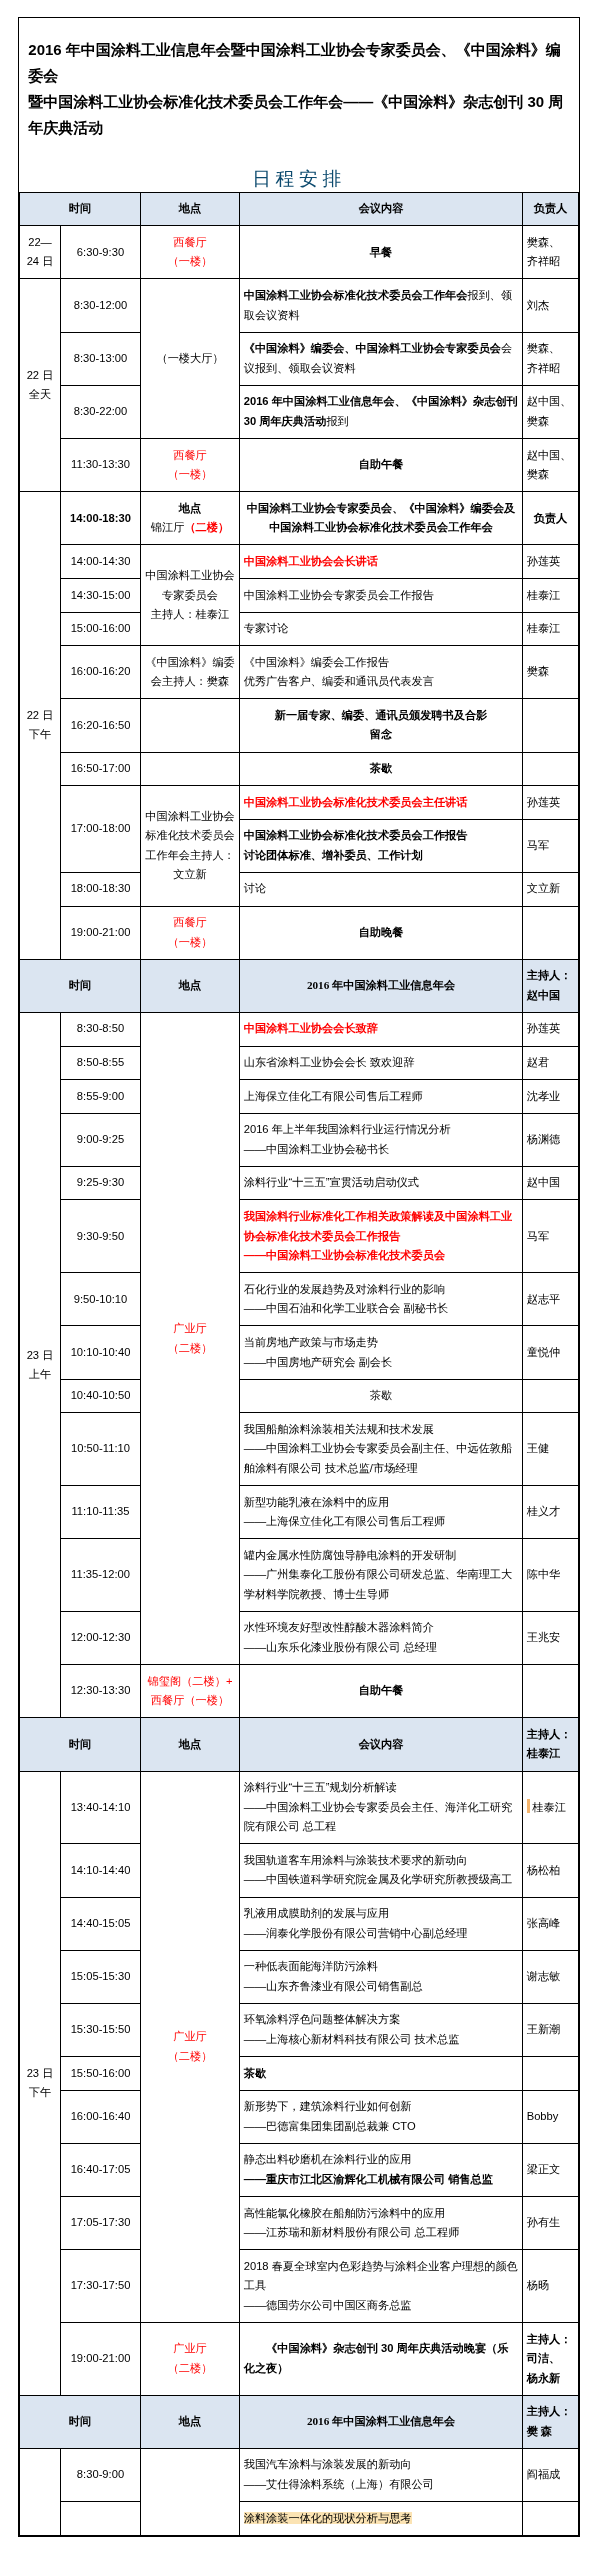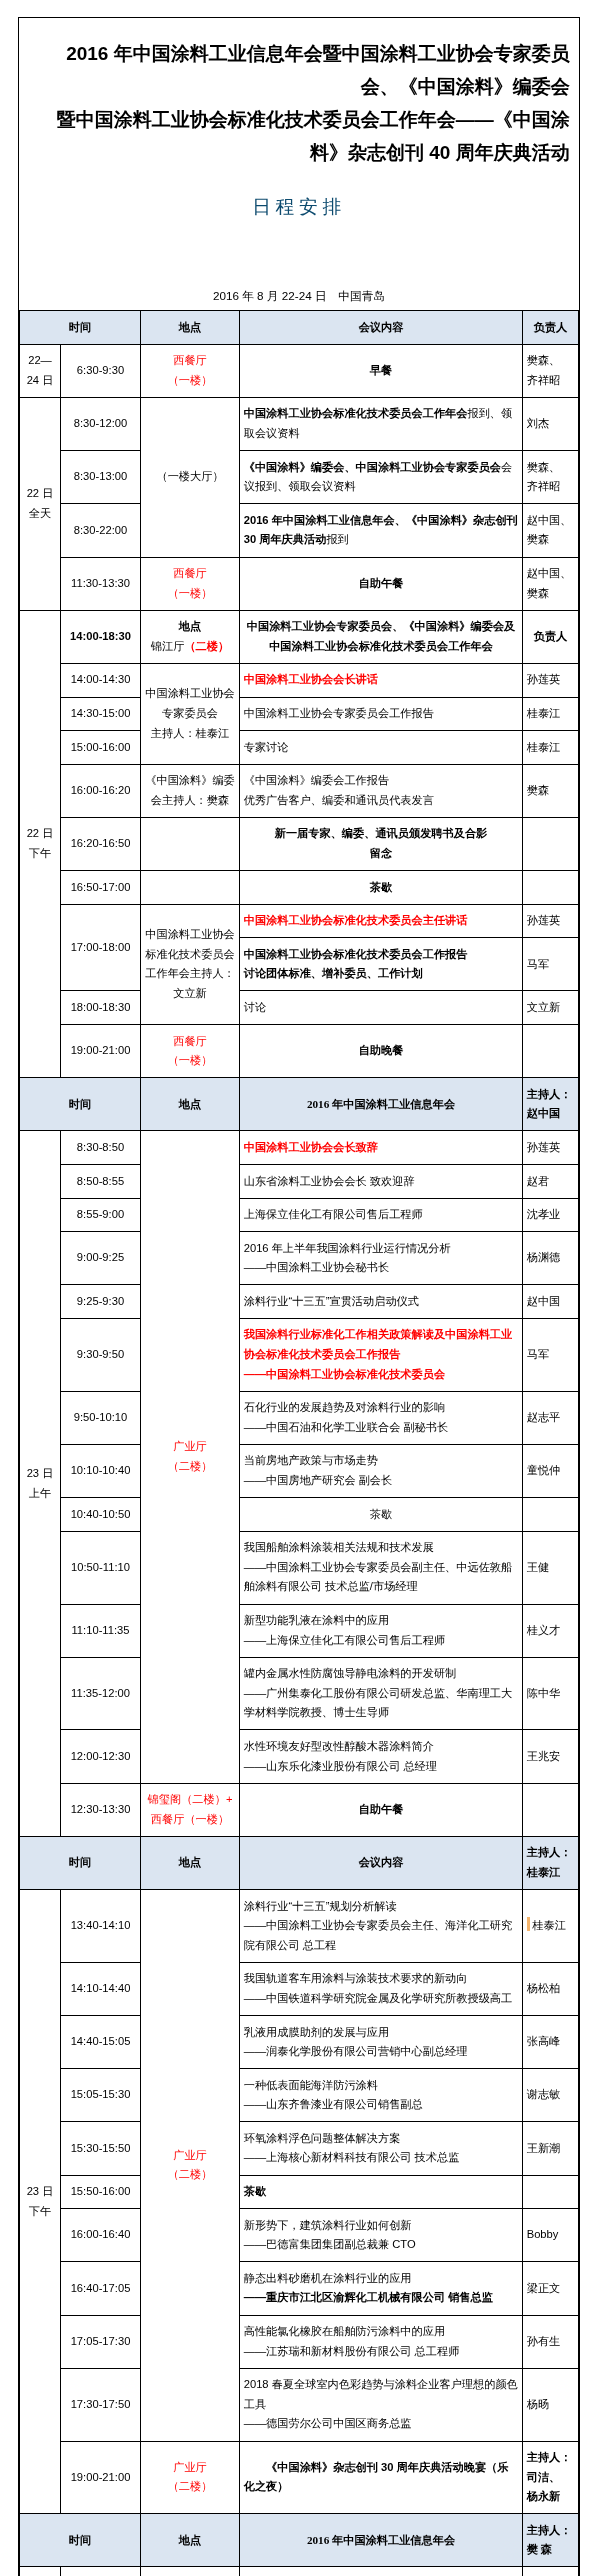--- a/index.html
+++ b/index.html
@@ -1,18 +1,18 @@
 <!DOCTYPE html>
 <html lang="zh" style="font-size:15px"><head>
 <meta charset="utf-8">
 <style>
   html,body{margin:0;padding:0;background:#fff;}
   body{width:598px;font-family:"Liberation Sans","DejaVu Sans",sans-serif;color:#000;}
   .sheet{width:562px;margin:17px auto 84px;border:1.9px solid #000;box-sizing:border-box;}
-  .doc-title{font-weight:bold;text-align:right;font-size:19px;line-height:1.75;margin:18.7px 9.3px 0;}
+  .doc-title{font-weight:bold;text-align:left;font-size:15px;line-height:1.75;margin:18.7px 9.3px 0;}
   .doc-sub{color:#0c4a6e;font-weight:normal;text-align:center;font-size:18.7px;letter-spacing:4.7px;margin:24px 0 0;}
   .doc-date{text-align:center;font-size:11.7px;margin:69px 0 6.5px;}
   table.sched{width:100%;border-collapse:collapse;table-layout:fixed;}
   table.sched td{border:0.9px solid #000;padding:6.5px 3.7px;font-size:11.2px;line-height:1.75;vertical-align:middle;word-break:break-all;}
   table.sched td span{white-space:pre-wrap;}
   col.w-day{width:41px;}col.w-time{width:80px;}col.w-loc{width:99px;}col.w-content{width:283px;}col.w-person{width:56px;}
   td.c-day{text-align:center;font-weight:normal;}
   td.c-time{text-align:center;padding-left:1.9px;padding-right:1.9px;}
   td.c-loc{text-align:center;}
   td.c-content{text-align:left;padding-left:6.5px;}
@@ -24,24 +24,23 @@
   .red{color:#ff0000;}
   .hl{background:#fbe3b3;}
   .hlbar{display:inline-block;width:3.7px;height:14px;background:#f5b56d;margin-right:1.9px;vertical-align:-1.9px;}
 </style>
 </head>
 <body>
 
 <div class="sheet">
   <div class="doc-title">
     <div>2016 年中国涂料工业信息年会暨中国涂料工业协会专家委员会、《中国涂料》编委会</div>
-    <div>暨中国涂料工业协会标准化技术委员会工作年会——《中国涂料》杂志创刊 40 周年庆典活动</div>
+    <div>暨中国涂料工业协会标准化技术委员会工作年会——《中国涂料》杂志创刊 30 周年庆典活动</div>
   </div>
   <div class="doc-sub">日程安排</div>
-  <div class="doc-date">2016 年 8 月 22-24 日　中国青岛</div>
 
   <table class="sched">
     <colgroup>
       <col class="w-day">
         <col class="w-time">
         <col class="w-loc">
         <col class="w-content">
         <col class="w-person">
     </colgroup>
     <tbody id="sched-body">

